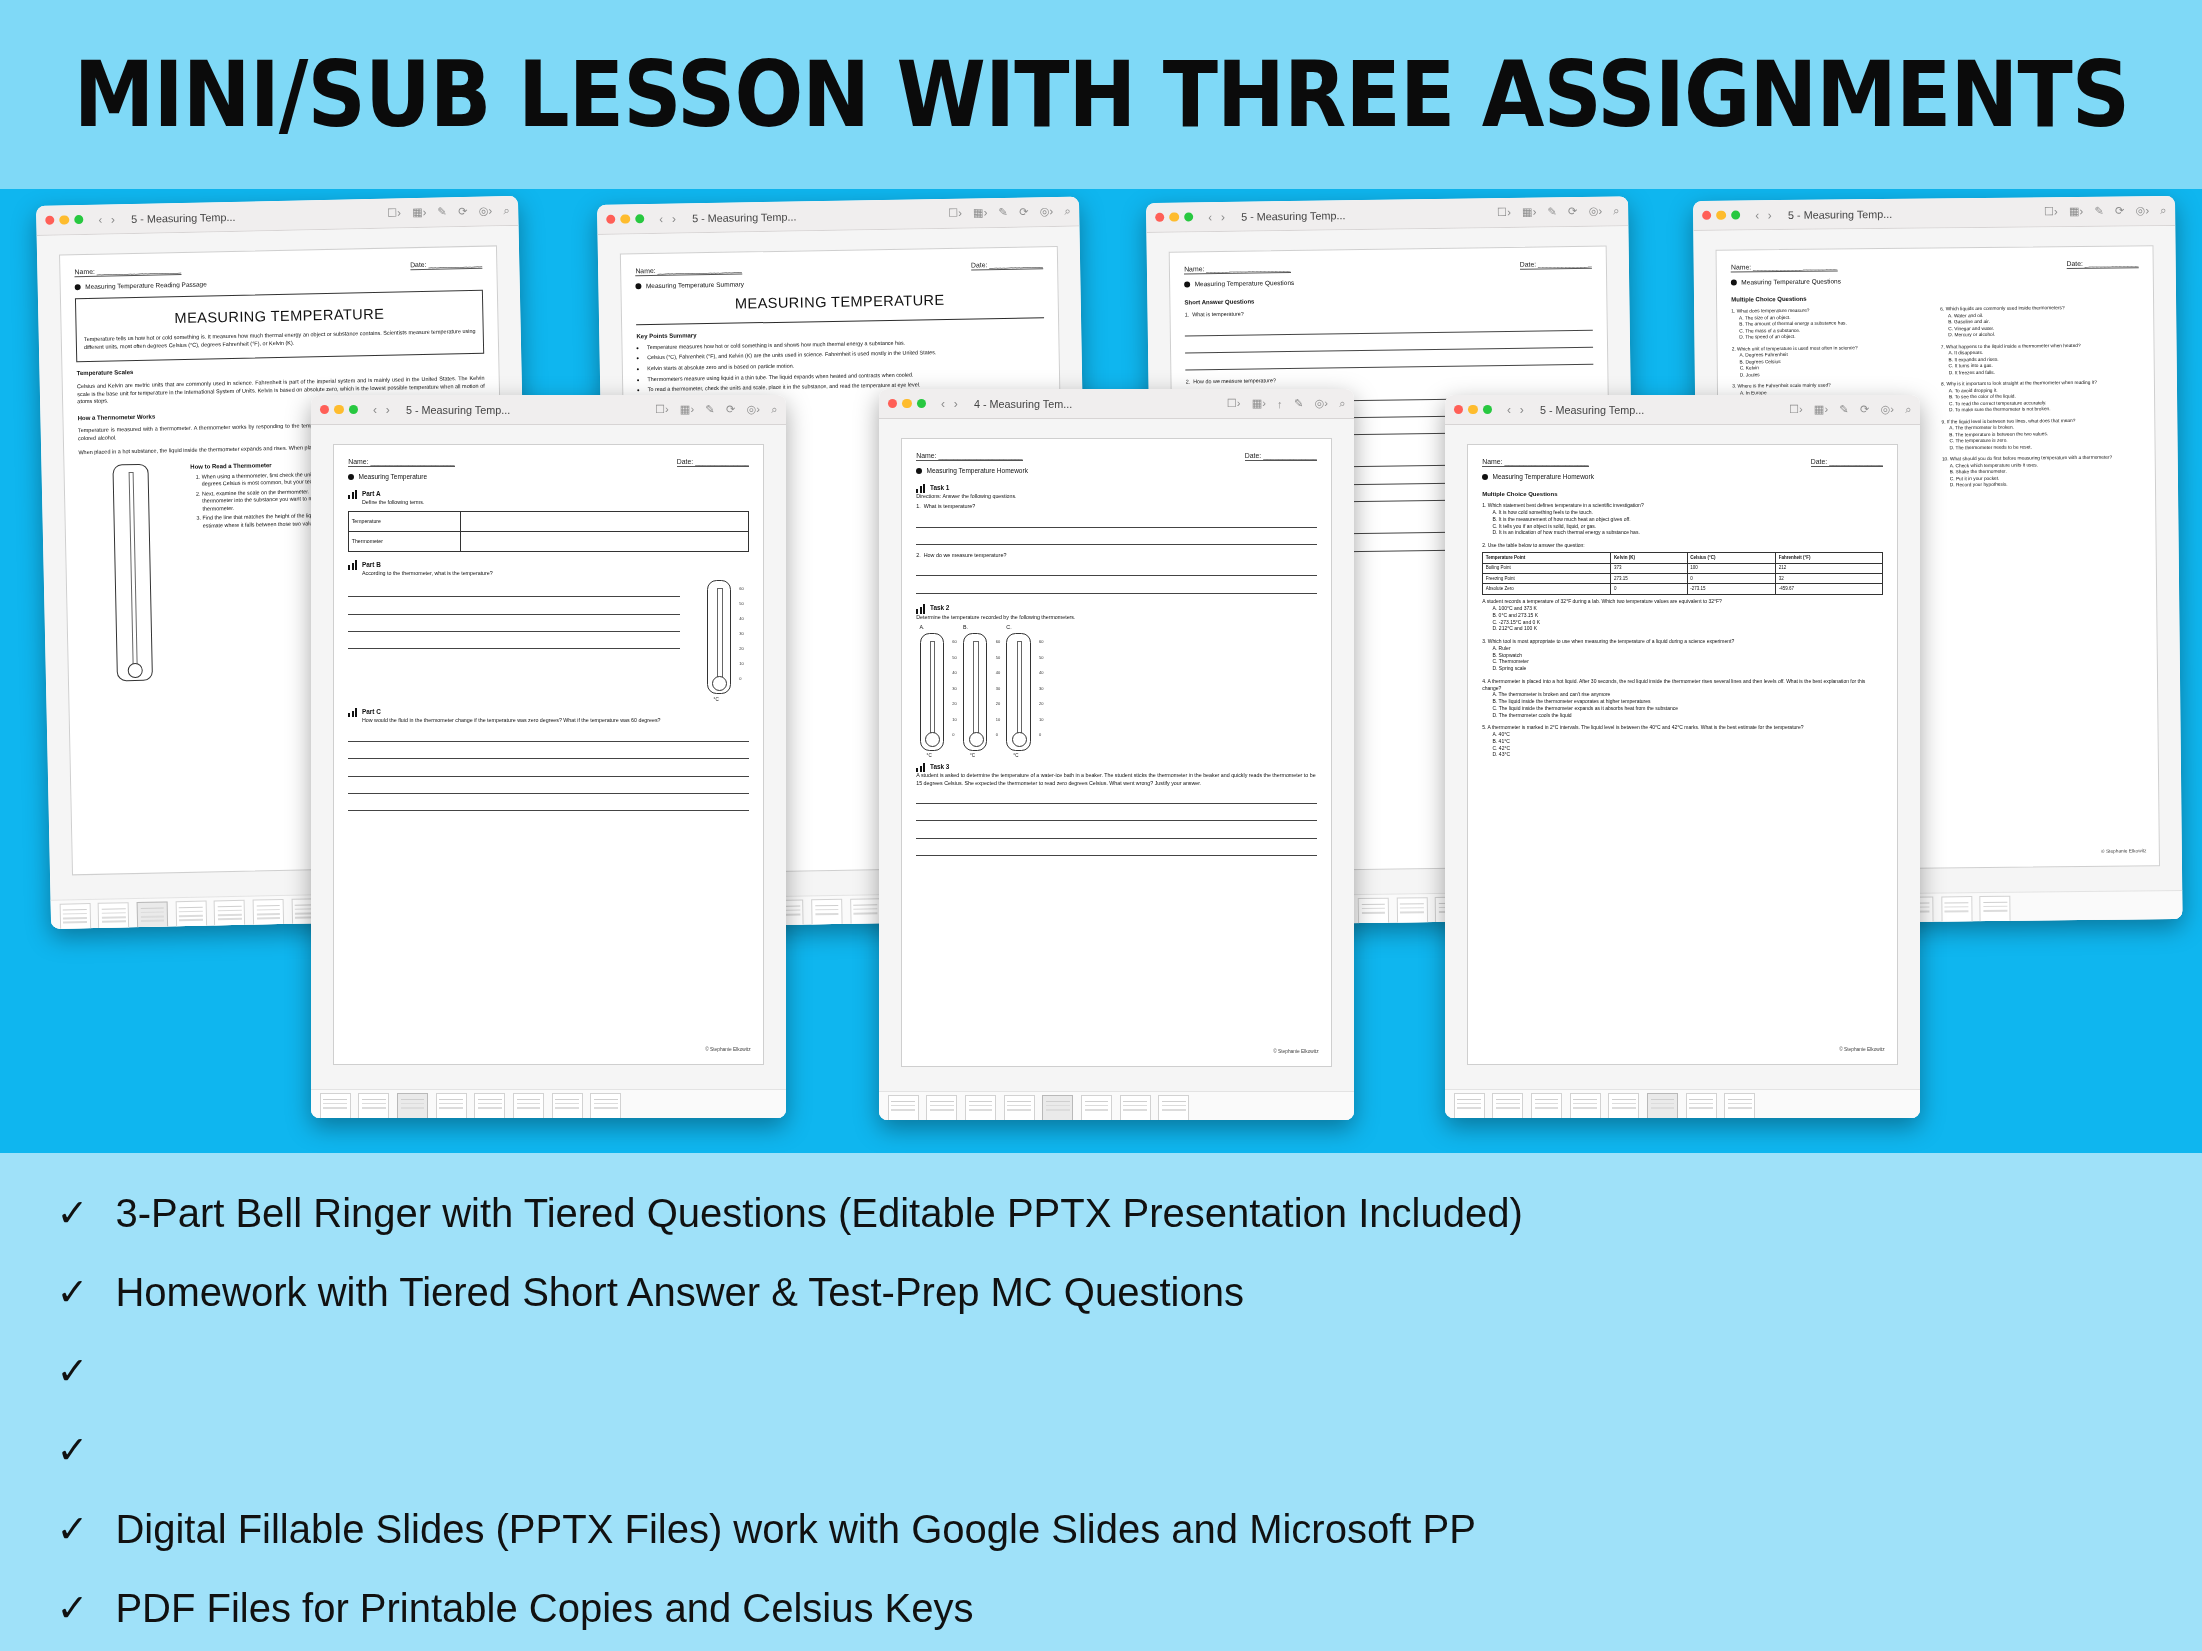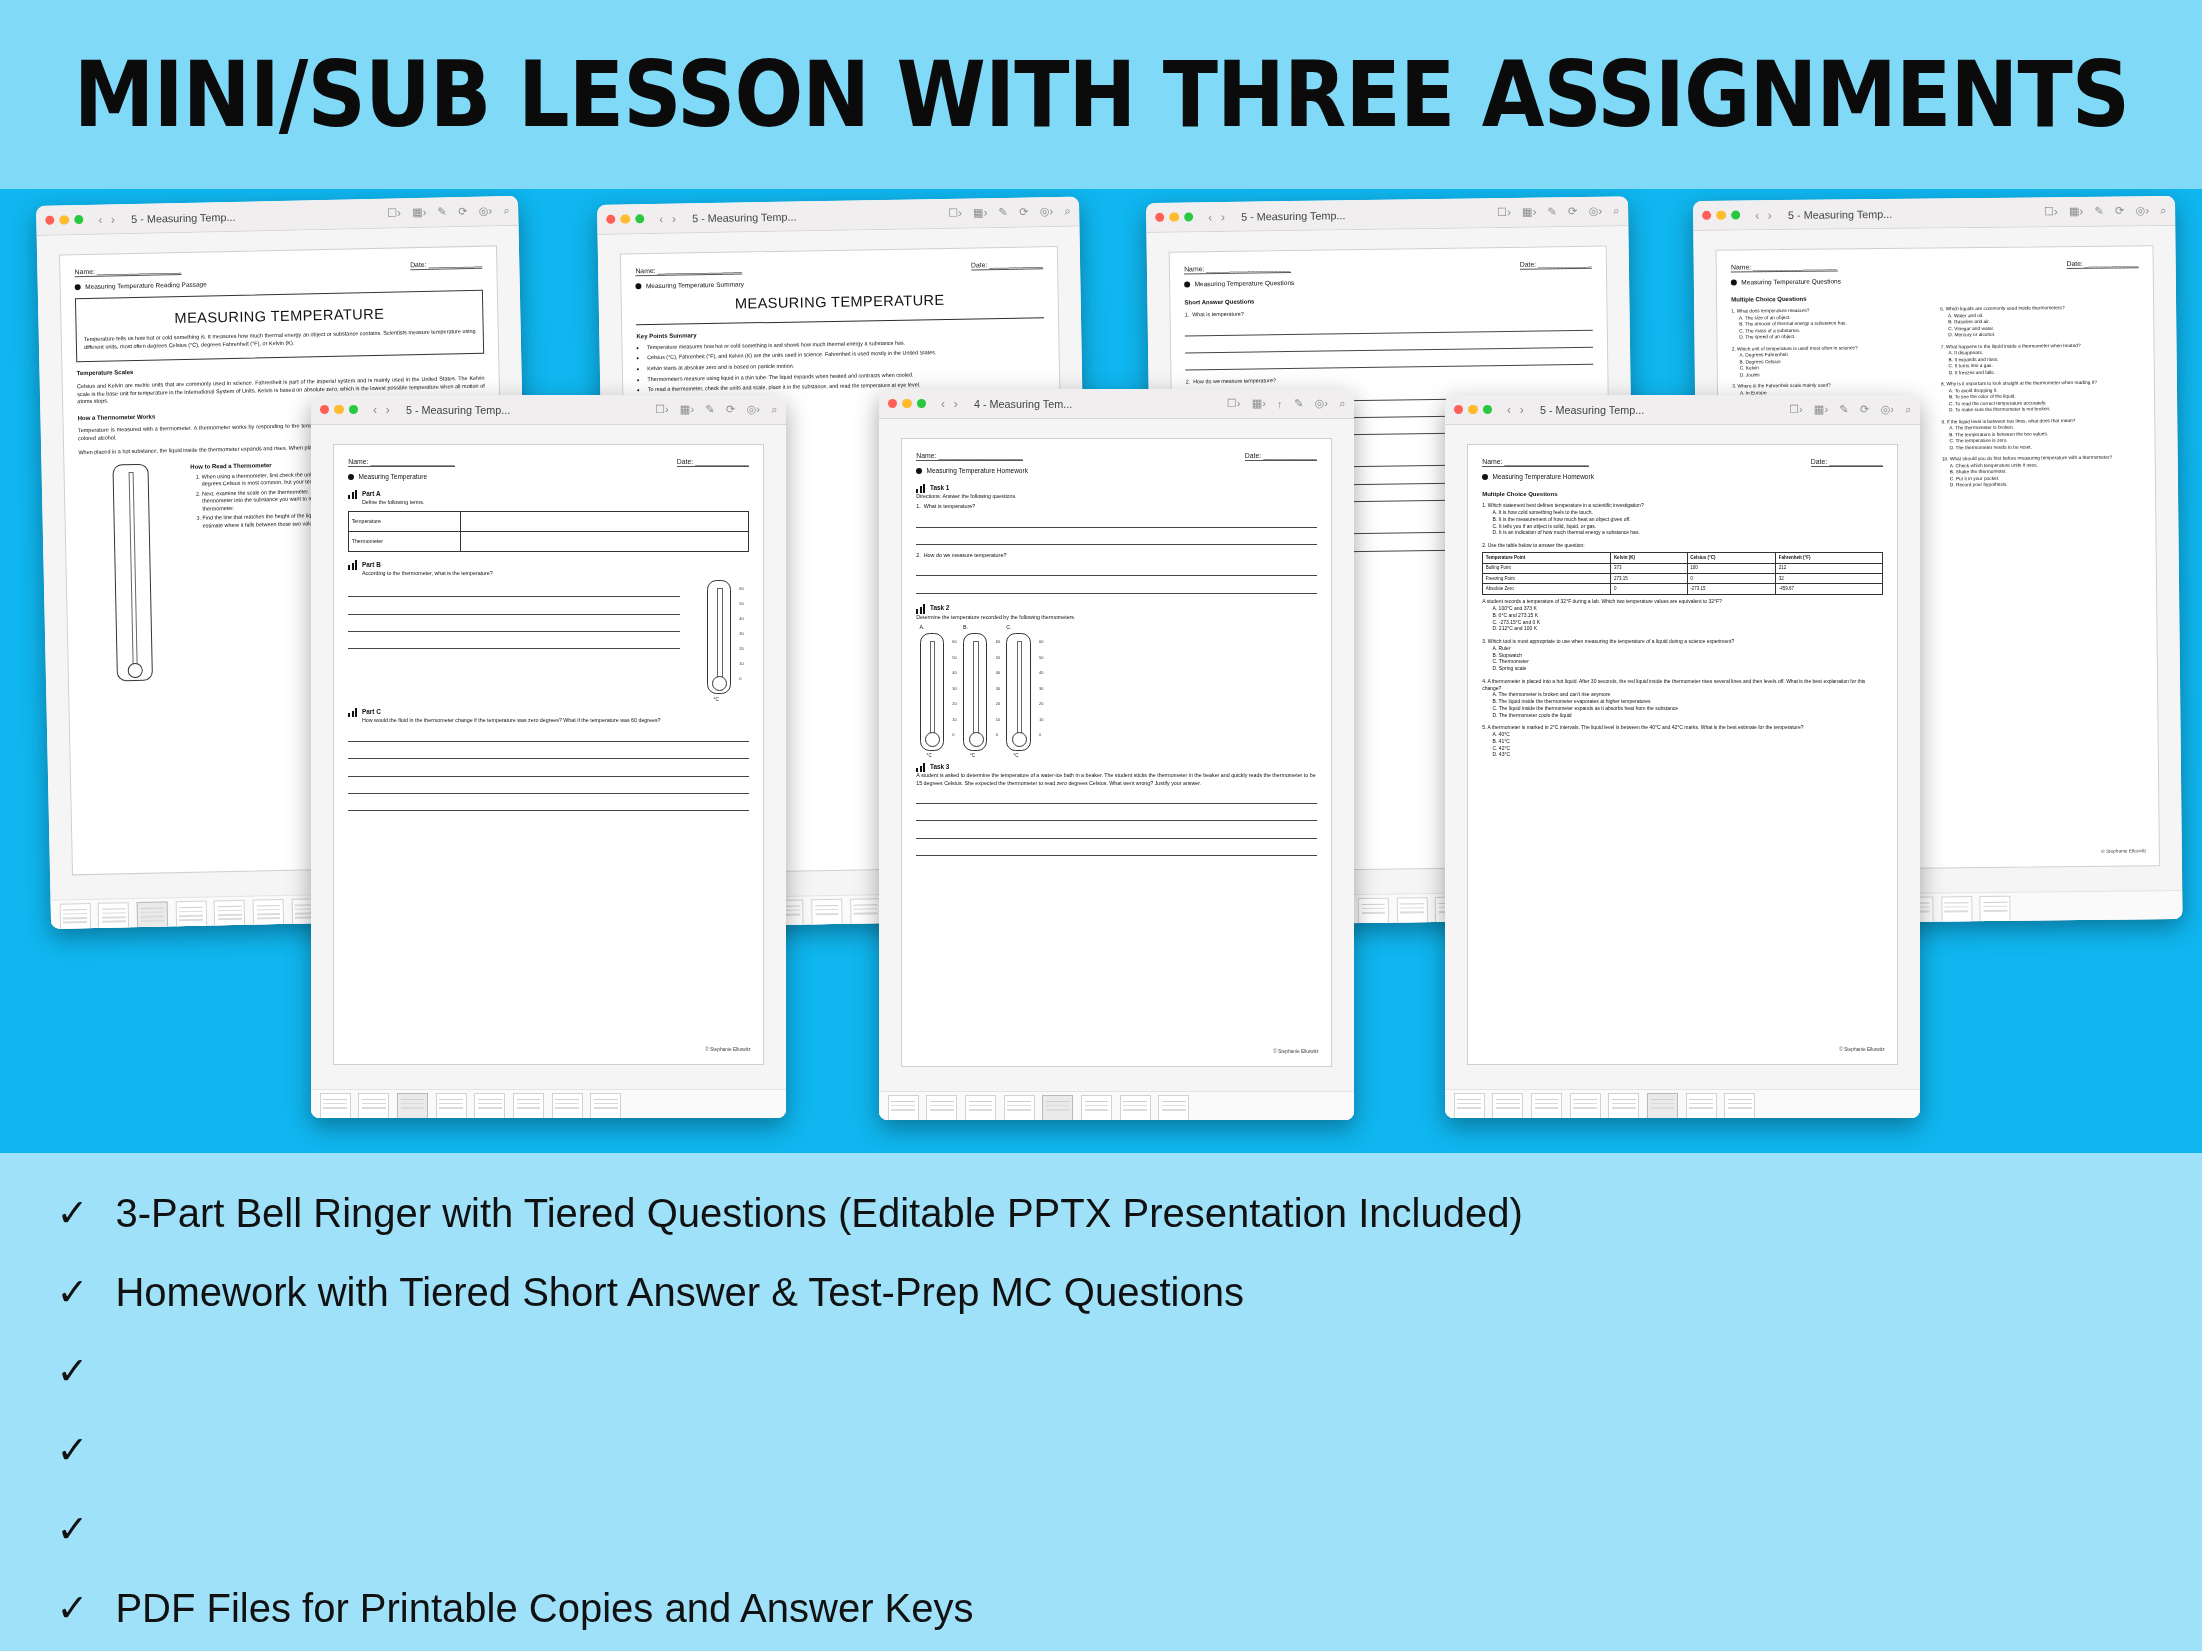--- a/index.html
+++ b/index.html
@@ -1120,19 +1120,20 @@
     <span class="txt">Homework with Tiered Short Answer &amp; Test-Prep MC Questions</span>
   </div>
   <div class="bullet">
     <span class="check">✓</span>
   </div>
   <div class="bullet">
     <span class="check">✓</span>
   </div>
   <div class="bullet">
     <span class="check">✓</span>
+    <span class="txt">Digital Fillable Slides (PPTX Files) work with Google Slides and Microsoft PP</span>
   </div>
   <div class="bullet">
     <span class="check">✓</span>
-    <span class="txt">PDF Files for Printable Copies and Answer Keys</span>
+    <span class="txt">PDF Files for Printable Copies and Celsius Keys</span>
   </div>
 </div>
 
 
 </body></html>

